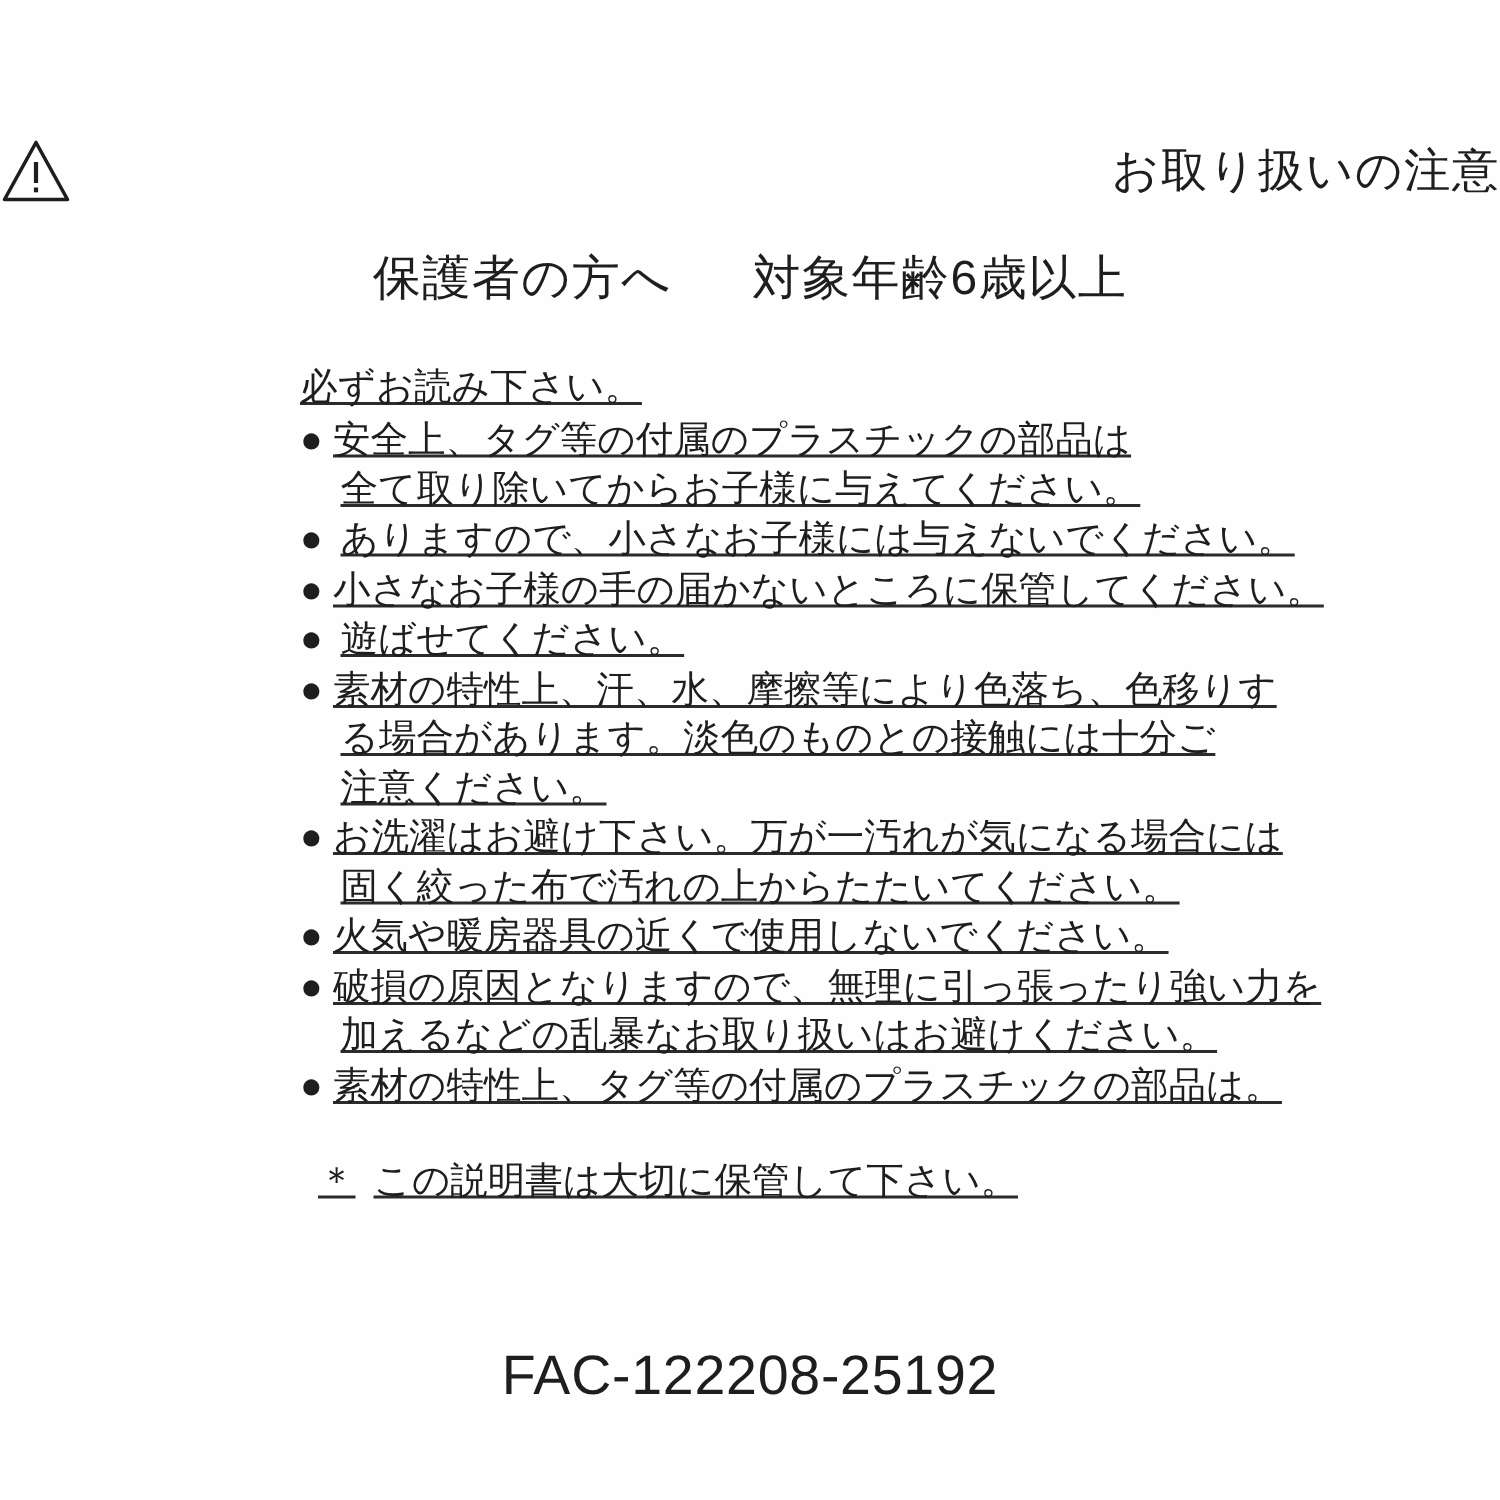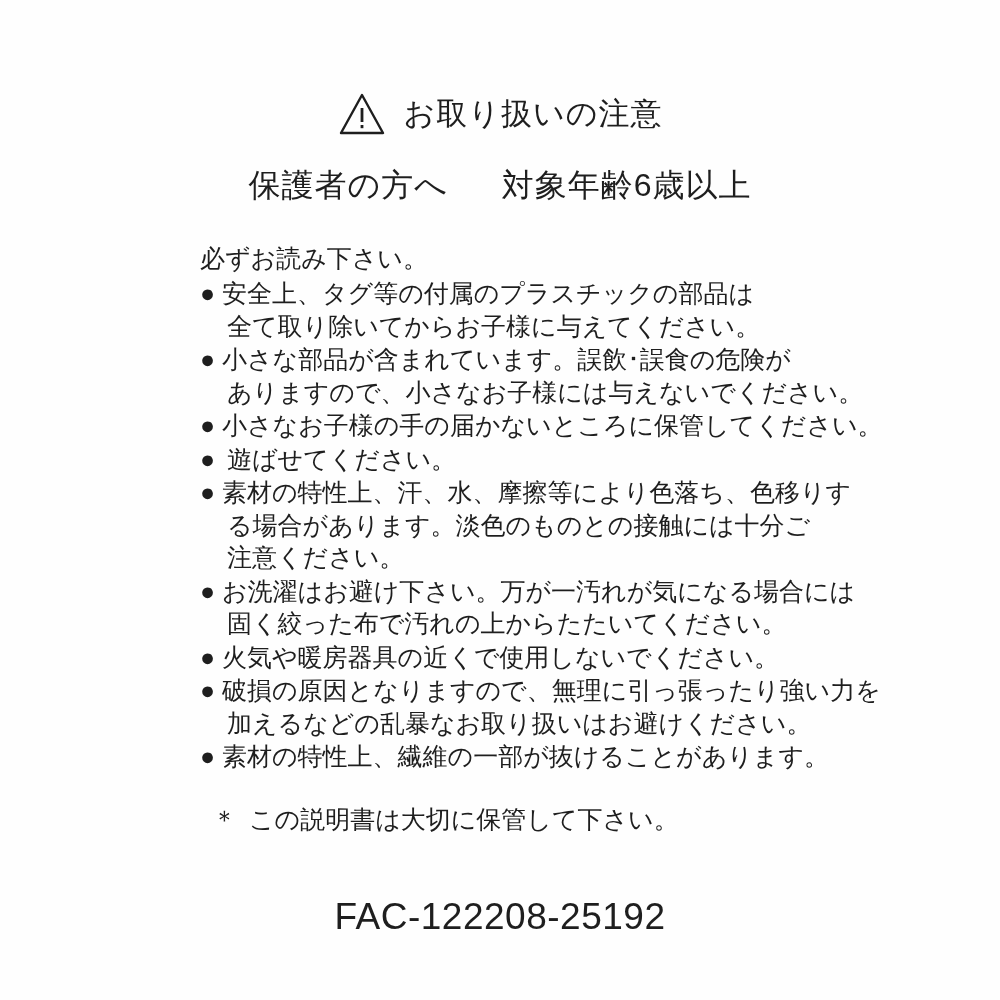--- a/index.html
+++ b/index.html
@@ -19,21 +19,21 @@
     width: 1000px;
     height: 1000px;
     box-sizing: border-box;
     background: #fefefe;
   }
 
   
   .title-row {
     display: flex;
     align-items: center;
-    justify-content: center;
+    justify-content: space-between;
     gap: 18px;
     padding-top: 92px;
   }
   .warn-icon {
     width: 48px;
     height: 44px;
     display: block;
   }
   .title-text {
     font-size: 31px;
@@ -59,20 +59,21 @@
     width: 34px;
   }
 
   
   .body-block {
     margin: 0 auto;
     padding-left: 200px;
     padding-top: 34px;
     width: 1000px;
     box-sizing: border-box;
+    text-decoration: underline;
   }
   .lead {
     font-size: 25px;
     line-height: 1.28;
     color: #1e1e1e;
     margin-bottom: 3px;
   }
   ul.notes {
     list-style: none;
     margin: 0;
@@ -158,21 +159,20 @@
     <ul class="notes">
 
       <li>
         <span class="bullet">●</span>
         <span class="ln">安全上、タグ等の付属のプラスチックの部品は</span>
         <span class="ln cont">全て取り除いてからお子様に与えてください。</span>
       </li>
 
       <li>
         <span class="bullet">●</span>
-        <span class="ln">小さな部品が含まれています。誤飲･誤食の危険が</span>
         <span class="ln cont">ありますので、小さなお子様には与えないでください。</span>
       </li>
 
       <li>
         <span class="bullet">●</span>
         <span class="ln">小さなお子様の手の届かないところに保管してください。</span>
       </li>
 
       <li>
         <span class="bullet">●</span>
@@ -198,21 +198,21 @@
       </li>
 
       <li>
         <span class="bullet">●</span>
         <span class="ln">破損の原因となりますので、無理に引っ張ったり強い力を</span>
         <span class="ln cont">加えるなどの乱暴なお取り扱いはお避けください。</span>
       </li>
 
       <li>
         <span class="bullet">●</span>
-        <span class="ln">素材の特性上、繊維の一部が抜けることがあります。</span>
+        <span class="ln">素材の特性上、タグ等の付属のプラスチックの部品は。</span>
       </li>
 
     </ul>
 
     <div class="footnote">
       <span class="star">＊</span><span>この説明書は大切に保管して下さい。</span>
     </div>
 
   </div>
 

